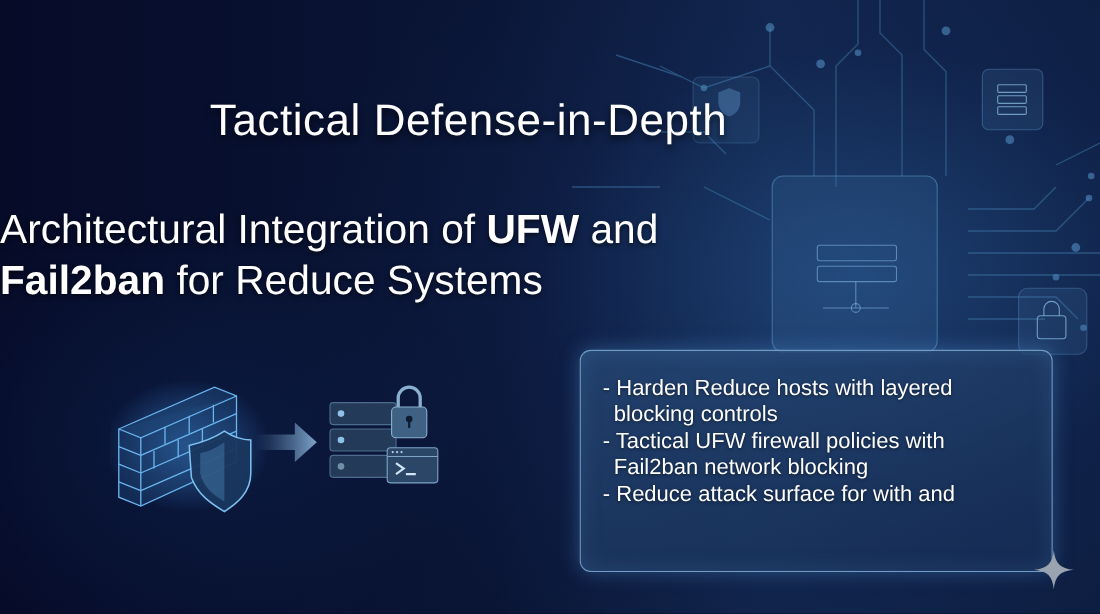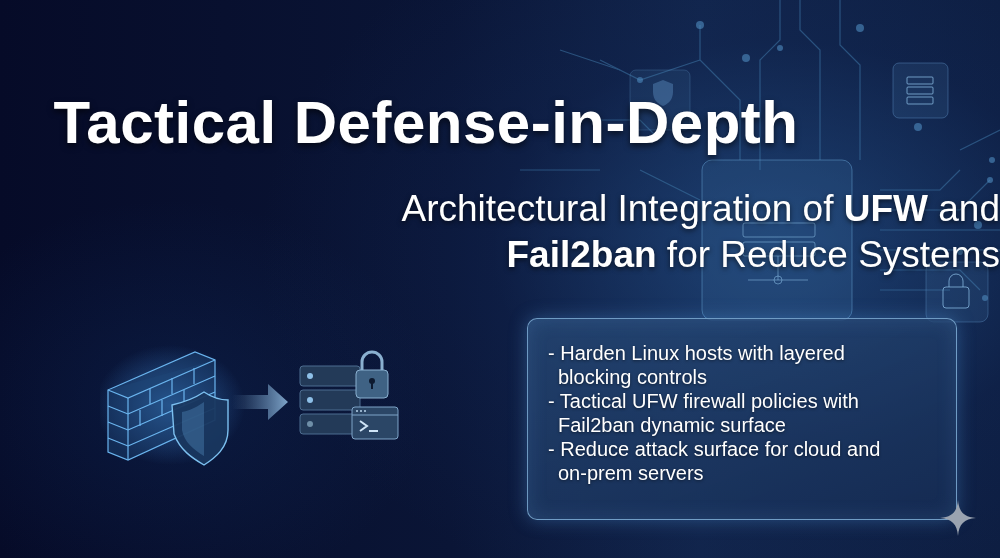--- a/index.html
+++ b/index.html
@@ -7,25 +7,25 @@
   .canvas {
     position:relative; width:1000px; height:558px; overflow:hidden;
     background:
       radial-gradient(ellipse 520px 380px at 780px 250px, rgba(40,90,150,0.55), rgba(20,45,95,0.25) 55%, rgba(6,12,42,0) 100%),
       radial-gradient(ellipse 260px 200px at 170px 400px, rgba(20,60,120,0.25), rgba(6,12,42,0) 100%),
       linear-gradient(90deg, #060b28 0%, #0a1536 45%, #11244a 70%, #0d1d40 100%);
   }
   .circuit { position:absolute; left:0; top:0; width:1000px; height:558px; }
   .title {
     position:absolute; left:0; width:852px; top:88px; text-align:center;
-    color:#ffffff; font-weight:bold; font-size:60px; letter-spacing:0.5px;
+    color:#ffffff; font-weight:normal; font-size:40px; letter-spacing:0.5px;
     text-shadow:0 3px 6px rgba(0,0,0,0.6);
   }
   .subtitle {
-    position:absolute; left:0; width:1000px; top:186px; text-align:right;
+    position:absolute; left:0; width:1000px; top:186px; text-align:left;
     color:#ffffff; font-size:37px; line-height:46px;
     text-shadow:0 2px 5px rgba(0,0,0,0.6);
   }
   .subtitle b { font-weight:bold; }
   .card {
     position:absolute; left:527px; top:318px; width:430px; height:202px;
     border:1.5px solid rgba(140,190,230,0.75); border-radius:10px;
     background:linear-gradient(160deg, rgba(40,75,120,0.75), rgba(22,45,85,0.8));
     box-shadow:0 0 18px rgba(90,160,230,0.35), inset 0 0 20px rgba(120,180,240,0.15);
     box-sizing:border-box; padding:22px 0 0 20px;
@@ -156,29 +156,28 @@
       <circle cx="59" cy="61" r="1" fill="#b8d4ec"></circle>
         <circle cx="63" cy="61" r="1" fill="#b8d4ec"></circle>
         <circle cx="67" cy="61" r="1" fill="#b8d4ec"></circle>
       <path d="M62 71 L69 76 L62 81" fill="none" stroke="#cfe4f6" stroke-width="2"></path>
       <line x1="71" y1="81" x2="80" y2="81" stroke="#cfe4f6" stroke-width="2"></line>
     </g>
   </svg>
 
   <div class="card">
     <div class="bullet">
-      <span>- Harden Linux hosts with layered</span>
+      <span>- Harden Reduce hosts with layered</span>
       <span class="cont">blocking controls</span>
     </div>
     <div class="bullet">
       <span>- Tactical UFW firewall policies with</span>
-      <span class="cont">Fail2ban dynamic surface</span>
+      <span class="cont">Fail2ban network blocking</span>
     </div>
     <div class="bullet">
-      <span>- Reduce attack surface for cloud and</span>
-      <span class="cont">on-prem servers</span>
+      <span>- Reduce attack surface for with and</span>
     </div>
   </div>
 
   <svg class="sparkle" viewBox="0 0 36 36">
     <path d="M18 0 C19 12 24 17 36 18 C24 19 19 24 18 36 C17 24 12 19 0 18 C12 17 17 12 18 0 Z" fill="#9aa3b0"></path>
   </svg>
 </div>
 
 </body></html>

